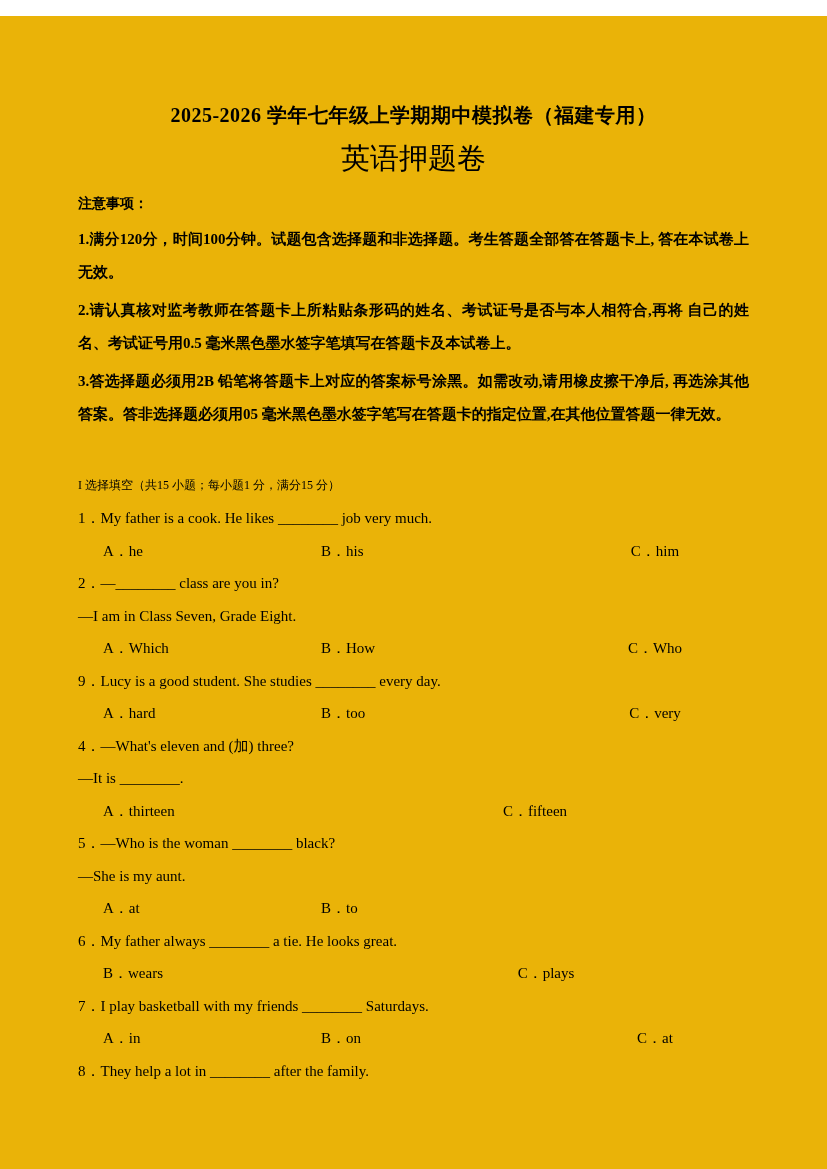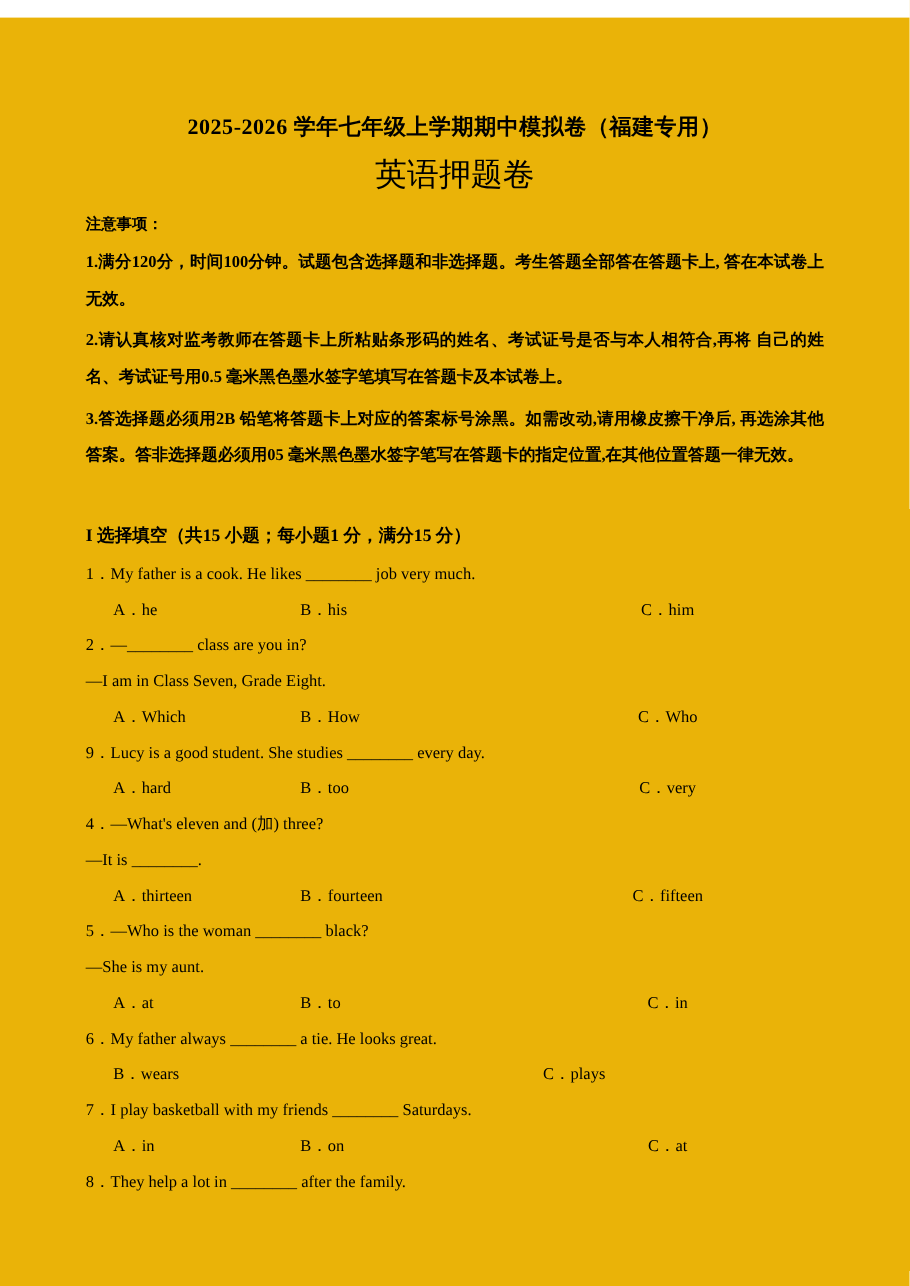--- a/index.html
+++ b/index.html
@@ -37,42 +37,43 @@
     margin: 6px 0 10px 0;
   }
   .note-item {
     font-size: 15px;
     font-weight: bold;
     line-height: 33px;
     margin: 0 0 5px 0;
     text-align: justify;
   }
   .section-heading {
-    font-size: 16px;
-    font-weight: bold;
+    font-size: 12px;
+    font-weight: normal;
     margin-top: 46px;
   }
   .section-instruction {
     font-size: 15px;
     font-weight: bold;
     margin-top: 15px;
   }
   .questions {
     margin-top: 8px;
   }
   .q-line {
     font-size: 15px;
     line-height: 32.5px;
     white-space: pre-wrap;
   }
   .options {
     display: flex;
     padding-left: 25px;
     font-size: 15px;
     line-height: 32.5px;
+    gap: 48px;
   }
   .opt-0 { width: 170px; }
   .opt-1 { width: 192px; }
   .opt-2 { flex: 1; text-align: center; }
 </style>
 </head>
 <body>
 
 <div class="page">
   <h1 class="title">2025-2026 学年七年级上学期期中模拟卷（福建专用）</h1>
@@ -113,31 +114,29 @@
           <div class="opt opt-0">A．hard</div>
           <div class="opt opt-1">B．too</div>
           <div class="opt opt-2">C．very</div>
         </div>
       </div>
       <div class="question">
         <div class="q-line">4．—What's eleven and (加) three?</div>
         <div class="q-line">—It is ________.</div>
         <div class="options">
           <div class="opt opt-0">A．thirteen</div>
-          <div class="opt opt-1">B．fourteen</div>
           <div class="opt opt-2">C．fifteen</div>
         </div>
       </div>
       <div class="question">
         <div class="q-line">5．—Who is the woman ________ black?</div>
         <div class="q-line">—She is my aunt.</div>
         <div class="options">
           <div class="opt opt-0">A．at</div>
           <div class="opt opt-1">B．to</div>
-          <div class="opt opt-2">C．in</div>
         </div>
       </div>
       <div class="question">
         <div class="q-line">6．My father always ________ a tie. He looks great.</div>
         <div class="options">
           <div class="opt opt-1">B．wears</div>
           <div class="opt opt-2">C．plays</div>
         </div>
       </div>
       <div class="question">

